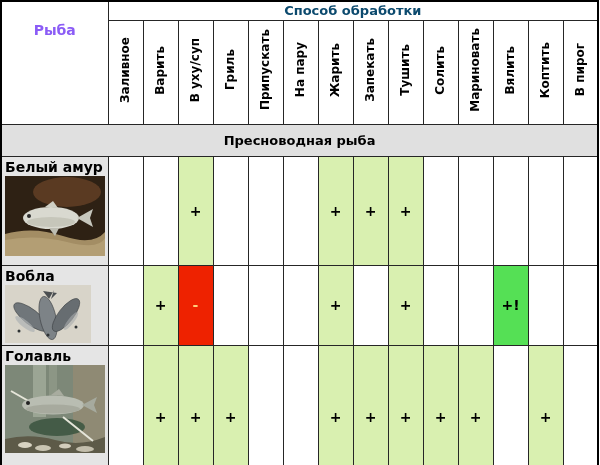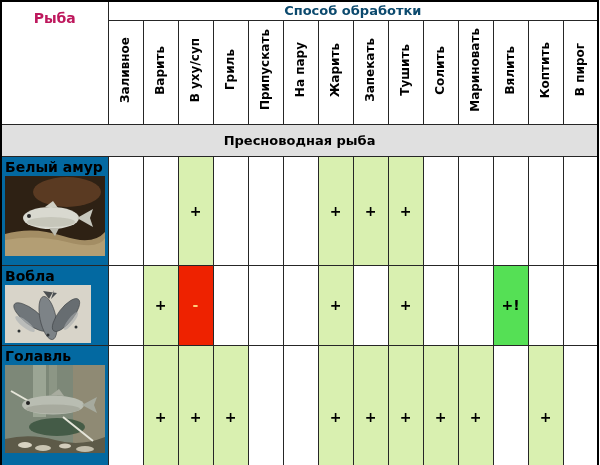--- a/index.html
+++ b/index.html
@@ -14,33 +14,33 @@
     border:2px solid #000;
   }
   col.c-fish{width:107px;}
   col.c-m{width:35px;}
   th,td{border:1px solid #262626;padding:0;box-sizing:border-box;}
   th.methods-h{
     height:19px;font-size:13px;font-weight:bold;text-align:center;
     vertical-align:middle;color:#0c4a6e;background:#fff;
   }
   th.fish-h{
-    vertical-align:top;padding-top:8px;text-align:center;
-    font-weight:bold;font-size:14px;background:#fff;color:#be185d;
+    vertical-align:top;padding-top:20px;text-align:center;
+    font-weight:bold;font-size:14px;background:#fff;color:#8b5cf6;
   }
   th.rot{height:104px;vertical-align:middle;text-align:center;background:#fff;}
   th.rot span{
     display:inline-block;writing-mode:vertical-rl;transform:rotate(180deg);
     font-size:12px;font-weight:bold;white-space:nowrap;line-height:1.05;color:#000;
   }
   td.section{
     height:32px;background:var(--section-bg,#e0e0e0);
     font-weight:bold;font-size:13px;text-align:center;vertical-align:middle;color:#000;
   }
-  td.fish-cell{vertical-align:top;padding:0;background:#0369a1;}
+  td.fish-cell{vertical-align:top;padding:0;background:#e5e5e5;}
   .fish-name{font-weight:bold;font-size:14px;padding:2px 3px 1px 3px;color:#000;line-height:1.2;}
   .fish-photo{padding:0 0 0 3px;line-height:0;}
   td.mark{
     text-align:center;vertical-align:middle;
     font-weight:bold;font-size:14px;color:#000;background:#fff;
   }
   td.mark.pos{background:var(--pos,#d9f0b0);}
   td.mark.best{background:var(--best,#55e055);}
   td.mark.neg{background:var(--neg,#ee2200);color:var(--negmark,#ffcf7a);}
 </style>

